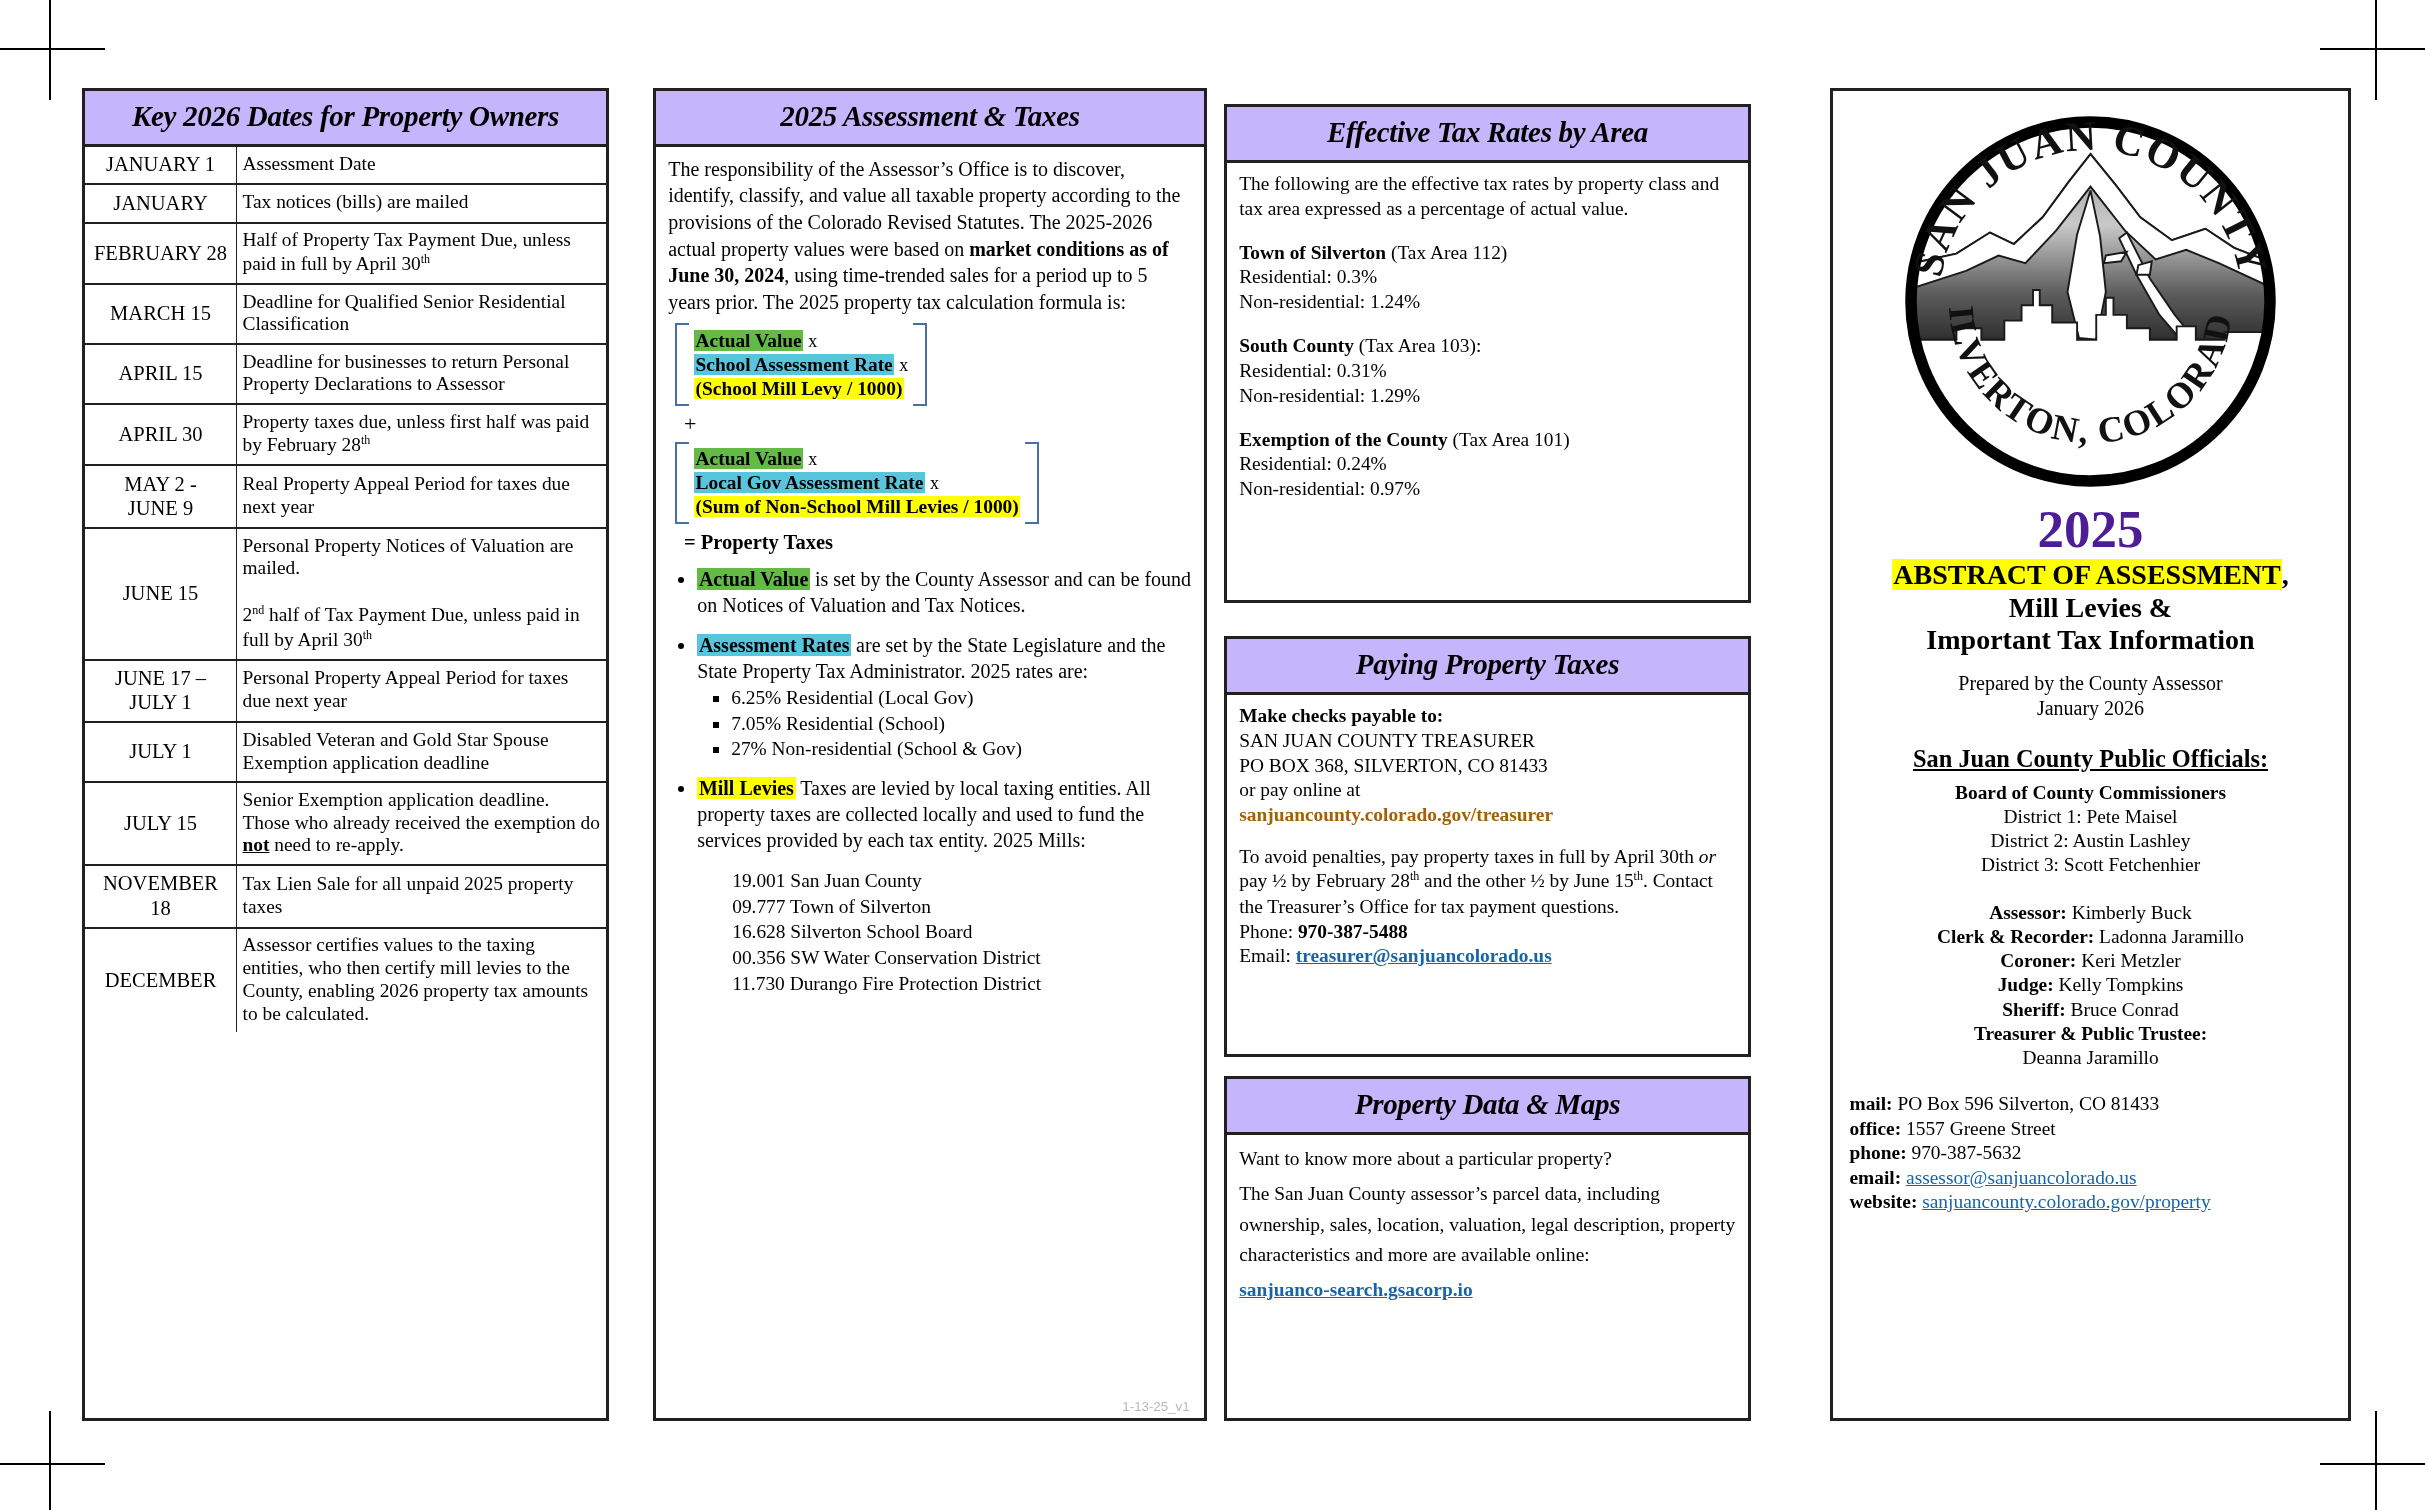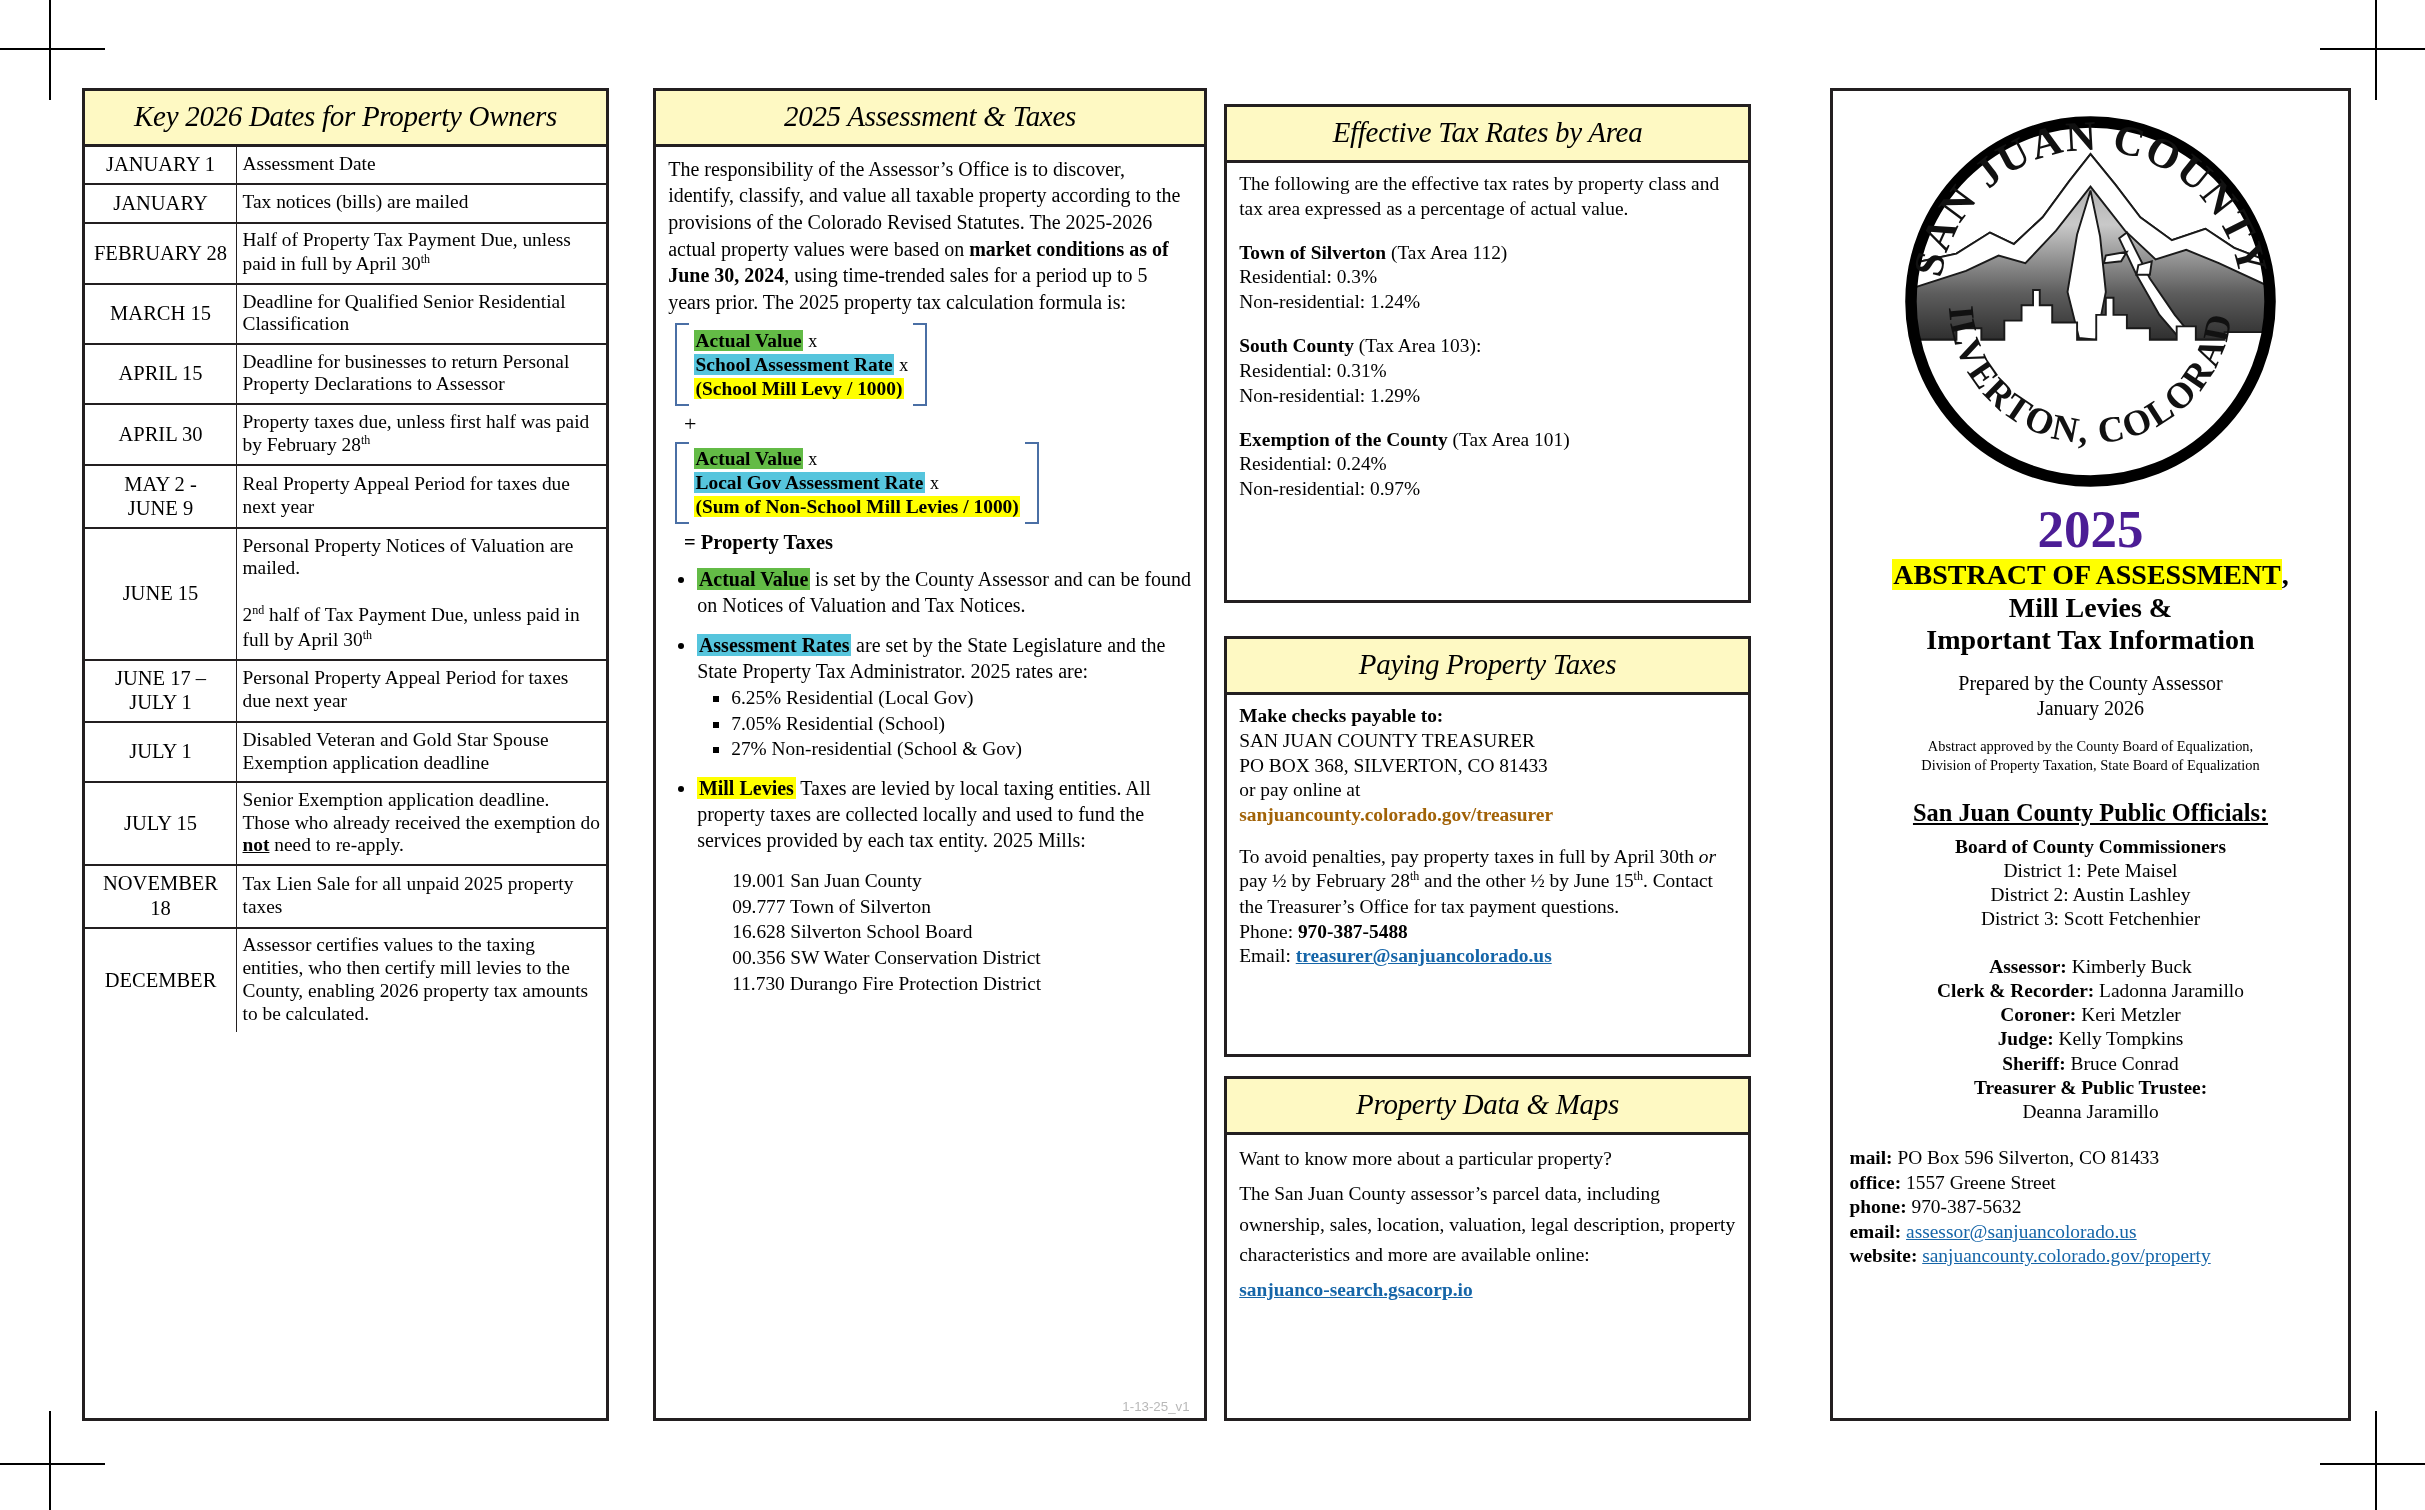--- a/index.html
+++ b/index.html
@@ -12,25 +12,25 @@
   }
   
   .crop{position:absolute;background:#000;}
   .crop.v{width:1.7px;height:100px;}
   .crop.h{height:1.7px;width:105px;}
 
   
   .col{position:absolute;border:3.3px solid #231f20;background:#fff;box-sizing:border-box;}
   .panel{border:3.3px solid #231f20;background:#fff;box-sizing:border-box;}
   .sect-head{
-    background:#fef9c3;
+    background:#c4b5fd;
     border-bottom:3.3px solid #231f20;
     text-align:center;
     font-style:italic;
-    font-weight:normal;
+    font-weight:bold;
     font-size:29px;
     padding:10px 4.4px 11px 4.4px;
     line-height:1.1;
     letter-spacing:-0.3px;
   }
   .body-pad{padding:9px 12.2px 5.5px 12.2px;}
 
   
   #col1{left:82px;top:88px;width:527px;height:1333px;}
   table.dates{border-collapse:collapse;width:100%;font-size:19.4px;}
@@ -325,24 +325,20 @@
       <span class="hl-yellow">ABSTRACT OF ASSESSMENT</span><span>,</span><br>
       <span>Mill Levies &amp;</span><br>
       <span>Important Tax Information</span>
     </div>
 
     <div class="prep">
       <div>Prepared by the County Assessor</div>
       <div>January 2026</div>
     </div>
 
-    <div class="approved">
-      <div>Abstract approved by the County Board of Equalization,</div>
-      <div>Division of Property Taxation, State Board of Equalization</div>
-    </div>
 
     <div class="officials-h">San Juan County Public Officials:</div>
 
     <div class="off">
       <div class="bld">Board of County Commissioners</div>
       <div id="commissioners-list">
           <div>District 1: Pete Maisel</div>
           <div>District 2: Austin Lashley</div>
           <div>District 3: Scott Fetchenhier</div>
         </div>

